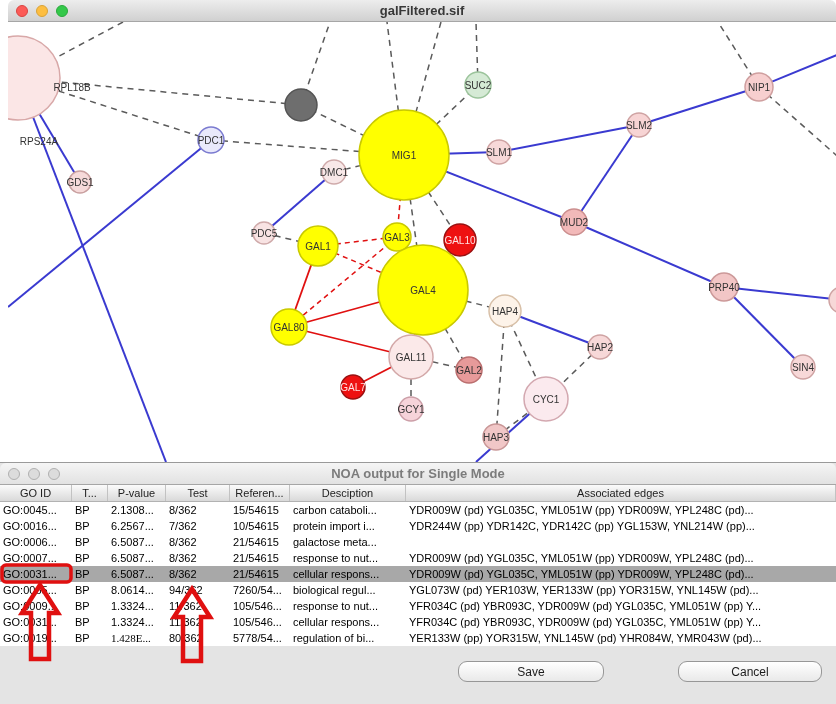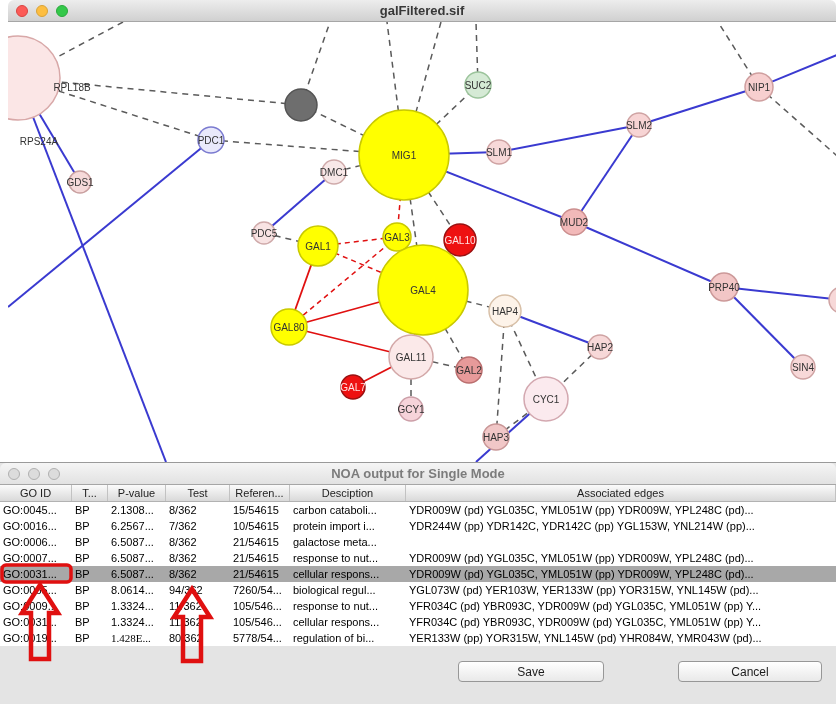--- a/index.html
+++ b/index.html
@@ -27,21 +27,21 @@
   .net-label { font-family:"Liberation Sans", sans-serif; font-size:10px; }
 
   .noa-table { position:absolute; top:22px; left:0; width:836px; }
   .thead { display:flex; height:17px; background:linear-gradient(#fbfbfb,#d9d9d9); border-bottom:1px solid #b2b2b2; }
   .th { font-size:11px; color:#1e1e1e; text-align:center; line-height:16px; border-right:1px solid #c2c2c2;
         overflow:hidden; white-space:nowrap; flex:0 0 auto; }
   .tbody { background:#ffffff; }
   .tr { display:flex; height:16px; }
   .td { font-size:11px; line-height:16px; padding-left:3px; white-space:nowrap; overflow:hidden; color:#000; flex:0 0 auto; }
 
-  .btn { position:absolute; height:21px; border-radius:4px; border:1px solid #979797;
+  .btn { position:absolute; height:21px; border-radius:9px; border:1px solid #979797;
          background:linear-gradient(#ffffff,#e9e9e9); font-family:"Liberation Sans", sans-serif;
          font-size:12px; color:#1c1c1c; text-align:center; }
   #save-btn { left:458px; top:198px; width:146px; }
   #cancel-btn { left:678px; top:198px; width:144px; }
 
   .annotations { position:absolute; left:0; top:0; width:836px; height:242px; pointer-events:none; }
 </style>
 </head>
 <body>
 

